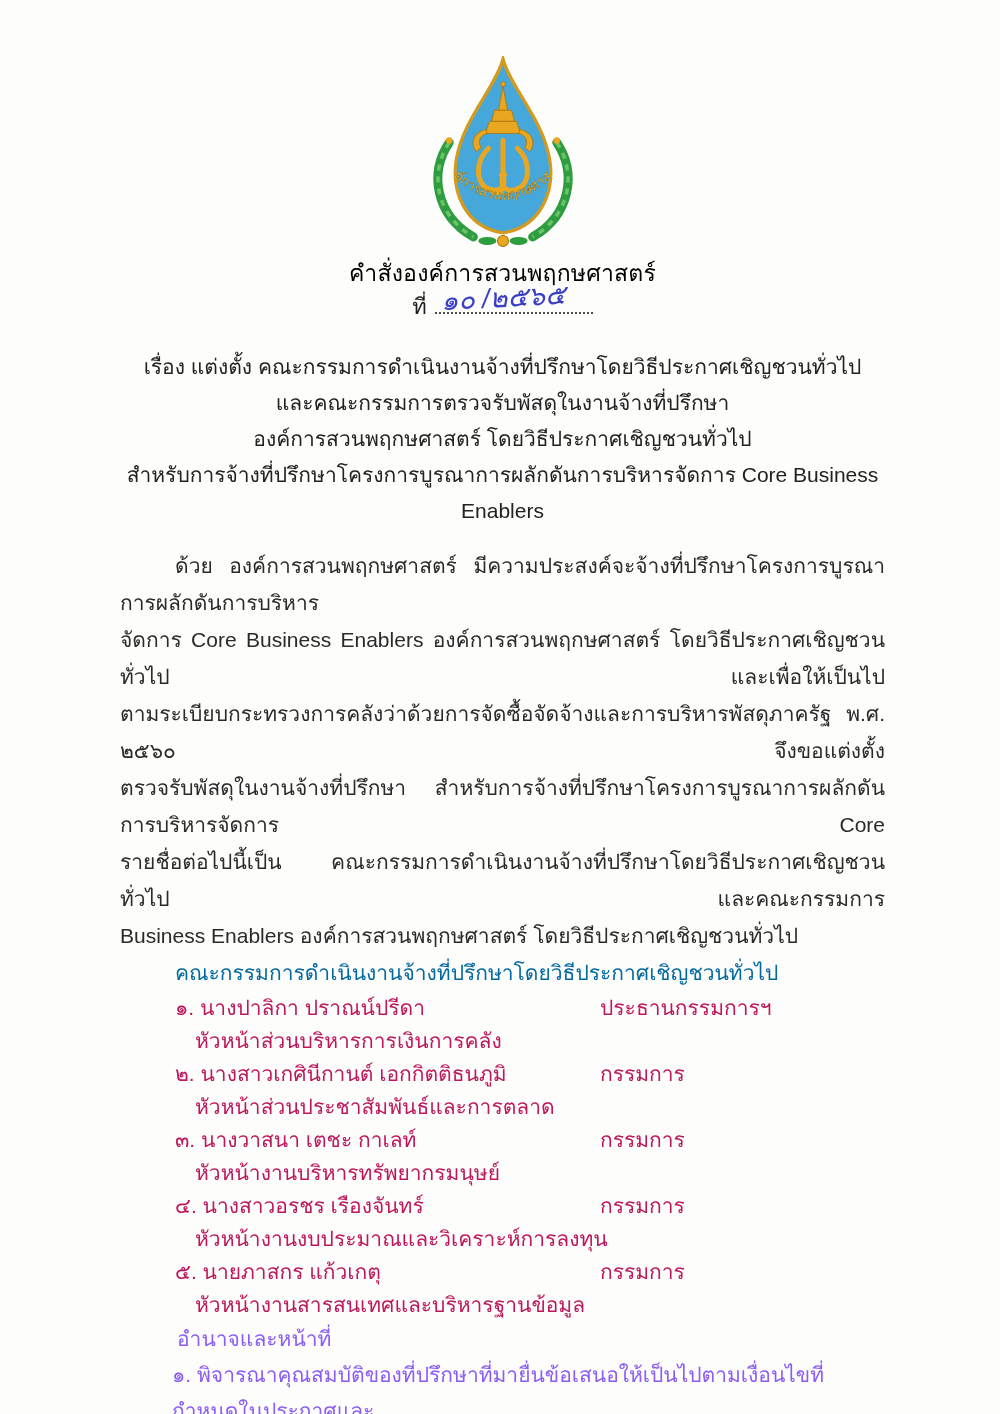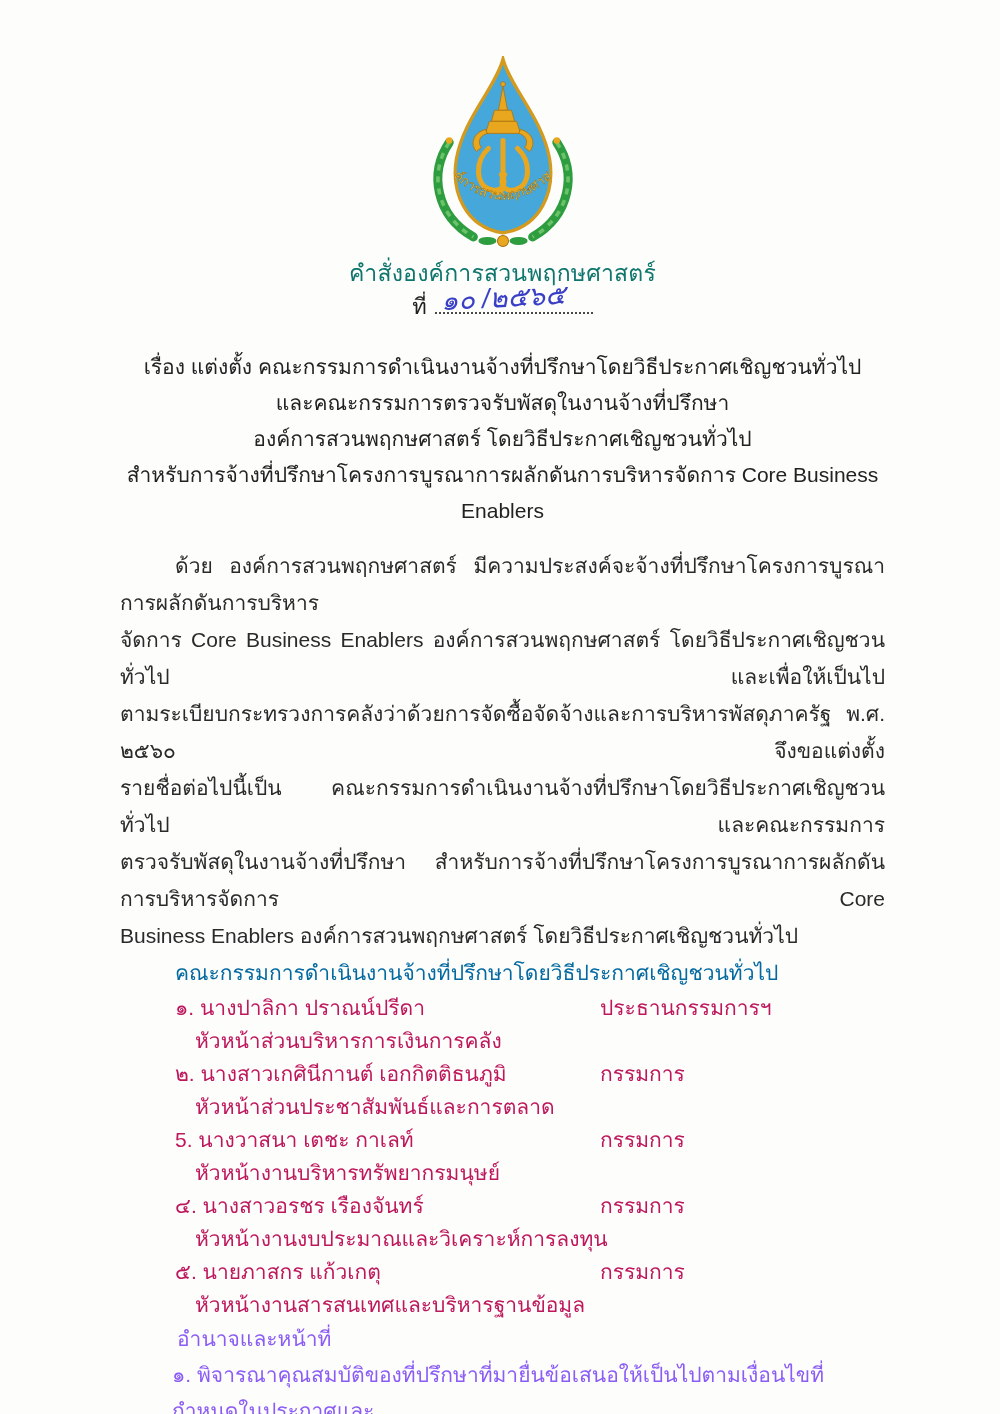--- a/index.html
+++ b/index.html
@@ -13,21 +13,21 @@
     margin:0 auto;
     background:#fdfdfb;
     color:#262626;
     overflow:hidden;
   }
   .inner{padding:56px 115px 0 120px;}
   
   .logo-wrap{text-align:center;margin:0 auto 6px auto;height:196px;}
   
   .doc-title{
-    text-align:center;font-size:23px;line-height:30px;color:#0f766e;
+    text-align:center;font-size:23px;line-height:30px;color:#000000;
     letter-spacing:.2px;
   }
   .doc-no-line{
     text-align:center;font-size:22px;line-height:36px;height:40px;color:#1f1f1f;
   }
   .doc-no-dots{
     display:inline-block;position:relative;width:158px;height:24px;
     border-bottom:2px dotted #4a4a4a;margin-left:8px;vertical-align:baseline;
   }
   .handwriting{
@@ -109,22 +109,22 @@
       <div>เรื่อง แต่งตั้ง คณะกรรมการดำเนินงานจ้างที่ปรึกษาโดยวิธีประกาศเชิญชวนทั่วไป</div>
       <div>และคณะกรรมการตรวจรับพัสดุในงานจ้างที่ปรึกษา</div>
       <div>องค์การสวนพฤกษศาสตร์ โดยวิธีประกาศเชิญชวนทั่วไป</div>
       <div>สำหรับการจ้างที่ปรึกษาโครงการบูรณาการผลักดันการบริหารจัดการ Core Business Enablers</div>
     </div>
 
     <div class="para">
       <div class="pline indent just">ด้วย องค์การสวนพฤกษศาสตร์ มีความประสงค์จะจ้างที่ปรึกษาโครงการบูรณาการผลักดันการบริหาร</div>
       <div class="pline just">จัดการ Core Business Enablers องค์การสวนพฤกษศาสตร์ โดยวิธีประกาศเชิญชวนทั่วไป และเพื่อให้เป็นไป</div>
       <div class="pline just">ตามระเบียบกระทรวงการคลังว่าด้วยการจัดซื้อจัดจ้างและการบริหารพัสดุภาครัฐ พ.ศ. ๒๕๖๐ จึงขอแต่งตั้ง</div>
+      <div class="pline just">ตรวจรับพัสดุในงานจ้างที่ปรึกษา สำหรับการจ้างที่ปรึกษาโครงการบูรณาการผลักดันการบริหารจัดการ Core</div>
       <div class="pline just">รายชื่อต่อไปนี้เป็น คณะกรรมการดำเนินงานจ้างที่ปรึกษาโดยวิธีประกาศเชิญชวนทั่วไป และคณะกรรมการ</div>
-      <div class="pline just">ตรวจรับพัสดุในงานจ้างที่ปรึกษา สำหรับการจ้างที่ปรึกษาโครงการบูรณาการผลักดันการบริหารจัดการ Core</div>
       <div class="pline">Business Enablers องค์การสวนพฤกษศาสตร์ โดยวิธีประกาศเชิญชวนทั่วไป</div>
     </div>
 
     <div class="sub-head">คณะกรรมการดำเนินงานจ้างที่ปรึกษาโดยวิธีประกาศเชิญชวนทั่วไป</div>
 
     <div class="committee">
       <div class="member">
         <div class="member-row">
           <span class="member-name">๑. นางปาลิกา ปราณน์ปรีดา</span>
           <span class="member-role">ประธานกรรมการฯ</span>
@@ -133,21 +133,21 @@
       </div>
       <div class="member">
         <div class="member-row">
           <span class="member-name">๒. นางสาวเกศินีกานต์ เอกกิตติธนภูมิ</span>
           <span class="member-role">กรรมการ</span>
         </div>
         <div class="member-position">หัวหน้าส่วนประชาสัมพันธ์และการตลาด</div>
       </div>
       <div class="member">
         <div class="member-row">
-          <span class="member-name">5. นางวาสนา เตชะ กาเลท์</span>
+          <span class="member-name">๓. นางวาสนา เตชะ กาเลท์</span>
           <span class="member-role">กรรมการ</span>
         </div>
         <div class="member-position">หัวหน้างานบริหารทรัพยากรมนุษย์</div>
       </div>
       <div class="member">
         <div class="member-row">
           <span class="member-name">๔. นางสาวอรชร เรืองจันทร์</span>
           <span class="member-role">กรรมการ</span>
         </div>
         <div class="member-position">หัวหน้างานงบประมาณและวิเคราะห์การลงทุน</div>

